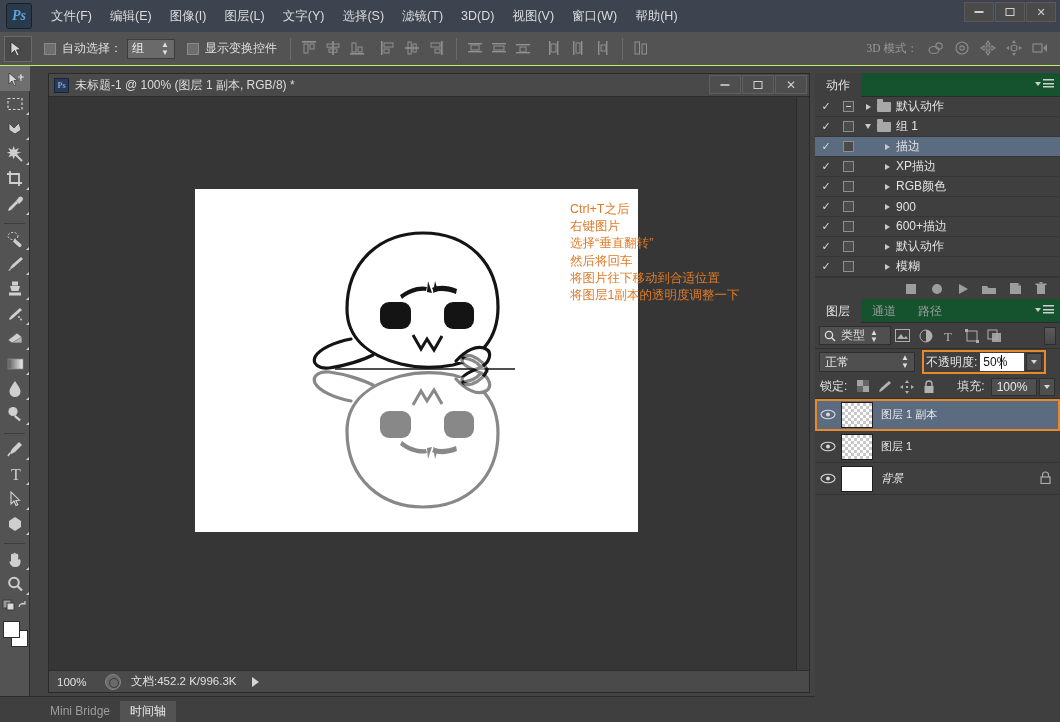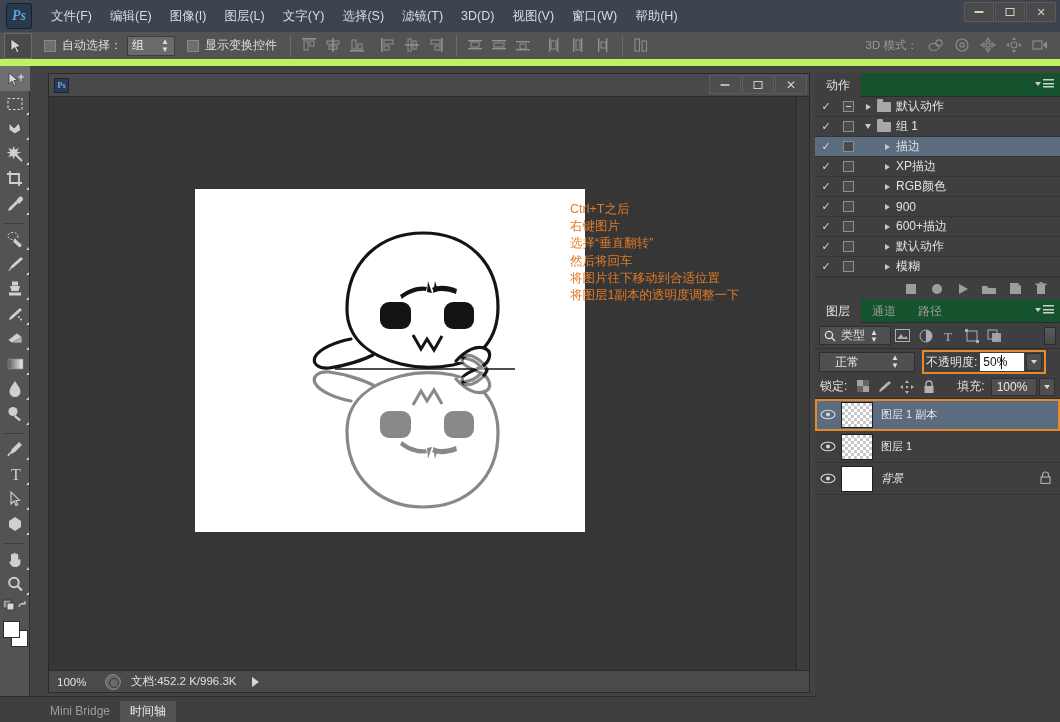--- a/index.html
+++ b/index.html
@@ -53,21 +53,21 @@
   .wm-41 { position:absolute; left:10px; top:14px; font-size:22px; font-weight:bold; color:#ffffff; font-family:"Liberation Serif",serif; }
   .wm-text {
     position:absolute; left:52px; top:4px; font-size:21px; font-weight:bold;
     color:#6d8fbf; opacity:.55; letter-spacing:1px;
   }
   .wm-url { position:absolute; left:52px; top:30px; font-size:15px; font-weight:bold; color:#d87a2a; opacity:.55; letter-spacing:.5px;}
 
   
   .optionsbar {
     position:absolute; left:0; top:32px; width:1060px; height:34px;
-    background:#535353; border-bottom:7px solid #bef264; display:flex; align-items:center;
+    background:#535353; border-bottom:1px solid #bef264; display:flex; align-items:center;font-family:Liberation Serif, serif;
   }
   .opt-toolicon {
     width:28px; height:26px; margin-left:4px; background:#4a4a4a; border:1px solid #6a6a6a;
     position:relative; flex:0 0 auto;
   }
   .chk {
     width:12px; height:12px; background:#6e6e6e; border:1px solid #8a8a8a; display:inline-block;
     vertical-align:middle; margin-right:6px;
   }
   .opt-label { font-size:12px; color:#dedede; white-space:nowrap; }
@@ -116,21 +116,21 @@
   }
   .doctitle-text { font-size:12px; color:#dcdcdc; }
   .doc-wc { position:absolute; right:2px; top:1px; display:flex; }
   .doc-wc .b { width:32px; height:19px; background:#4e4e4e; border:1px solid #5e5e5e; margin-left:1px; position:relative; }
   .doc-wc .b i{ position:absolute; left:50%; top:50%; transform:translate(-50%,-50%); font-style:normal; color:#d0d0d0; font-size:12px;}
   .doc-wc .b .mn{ width:9px;height:2px;background:#b5b5b5;display:block; }
   .doc-wc .b .mx{ width:9px;height:8px;border:1.5px solid #d0d0d0;display:block; }
 
   .canvasarea { position:absolute; left:0; top:23px; right:0; bottom:22px; background:#363636; overflow:hidden; }
   .artboard {
-    position:absolute; left:146px; top:92px; width:390px; height:343px; background:#ffffff;
+    position:absolute; left:146px; top:92px; width:443px; height:343px; background:#ffffff;
   }
   .artboard svg { display:block; }
   .annot {
     position:absolute; left:375px; top:12px; color:#e07a28; font-size:12.5px; line-height:17.2px;
     white-space:nowrap; font-family:"Liberation Sans", sans-serif;
   }
   .annot div { letter-spacing:0px; }
 
   .vscroll { position:absolute; right:0; top:23px; bottom:22px; width:13px; background:#3d3d3d; border-left:1px solid #2b2b2b;}
   .hscroll { position:absolute; left:0; right:13px; bottom:9px; height:13px; background:#3d3d3d; border-top:1px solid #2b2b2b;}
@@ -183,21 +183,21 @@
   .act-toolbar .ai { width:26px; height:20px; display:flex; align-items:center; justify-content:center; opacity:.75;}
 
   
   .layers-filter { height:26px; display:flex; align-items:center; padding:0 4px; background:#3f3f3f; border-bottom:1px solid #303030;}
   .filter-combo { height:19px; background:#4f4f4f; border:1px solid #2f2f2f; display:flex; align-items:center; padding:0 4px; min-width:72px;}
   .filter-combo .lbl { font-size:12px; color:#e0e0e0; margin:0 5px; }
   .fi { width:23px; height:20px; display:flex; align-items:center; justify-content:center; opacity:.78;}
   .toggle-sw { margin-left:auto; width:12px; height:18px; background:linear-gradient(#5a5a5a,#484848); border:1px solid #2e2e2e;}
 
   .blendrow { height:26px; display:flex; align-items:center; padding:0 4px; gap:4px; position:relative;}
-  .blend-combo { height:20px; width:96px; background:#4f4f4f;border:1px solid #2f2f2f; display:flex;align-items:center;padding:0 15px;font-size:12px;color:#e6e6e6;}
+  .blend-combo { height:20px; width:96px; background:#4f4f4f;border:1px solid #2f2f2f; display:flex;align-items:center;padding:0 5px;font-size:12px;color:#e6e6e6;}
   .blend-combo .arrows{ margin-left:auto; font-size:8px; line-height:8px; color:#ddd;}
   .opacity-wrap { position:relative; display:flex; align-items:center; border:2px solid #e8882c; padding:1px 2px; margin-left:3px; }
   .opacity-lbl { font-size:12px; color:#e6e6e6; }
   .opacity-field { width:44px; height:18px; background:#fff; color:#111; font-size:12px; display:flex;align-items:center; padding-left:3px; margin-left:3px; position:relative;}
   .caret { position:absolute; left:21px; top:2px; width:1px; height:14px; background:#111; }
   .opacity-arrow { width:16px;height:18px;background:#4f4f4f;border:1px solid #2f2f2f;display:flex;align-items:center;justify-content:center;margin-left:2px;}
 
   .lockrow { height:24px; display:flex; align-items:center; padding:0 5px; gap:2px; border-bottom:1px solid #303030;}
   .lockrow .t { font-size:12px; color:#e0e0e0; margin-right:4px;}
   .lk { width:20px;height:18px;display:flex;align-items:center;justify-content:center;opacity:.8;}
@@ -567,20 +567,21 @@
     </div>
     <div class="fg-bg">
       <div class="bg"></div>
       <div class="fg"></div>
     </div>
   </div>
 
   <div class="docwin">
     <div class="doctitle">
       <div class="doc-ps">Ps</div>
+      <div class="doctitle-text">未标题-1 @ 100% (图层 1 副本, RGB/8) *</div>
       <div class="doc-wc">
         <div class="b">
             <i>
               <span class="mn"></span>
             </i>
           </div>
         <div class="b">
             <i>
               <span class="mx"></span>
             </i>

